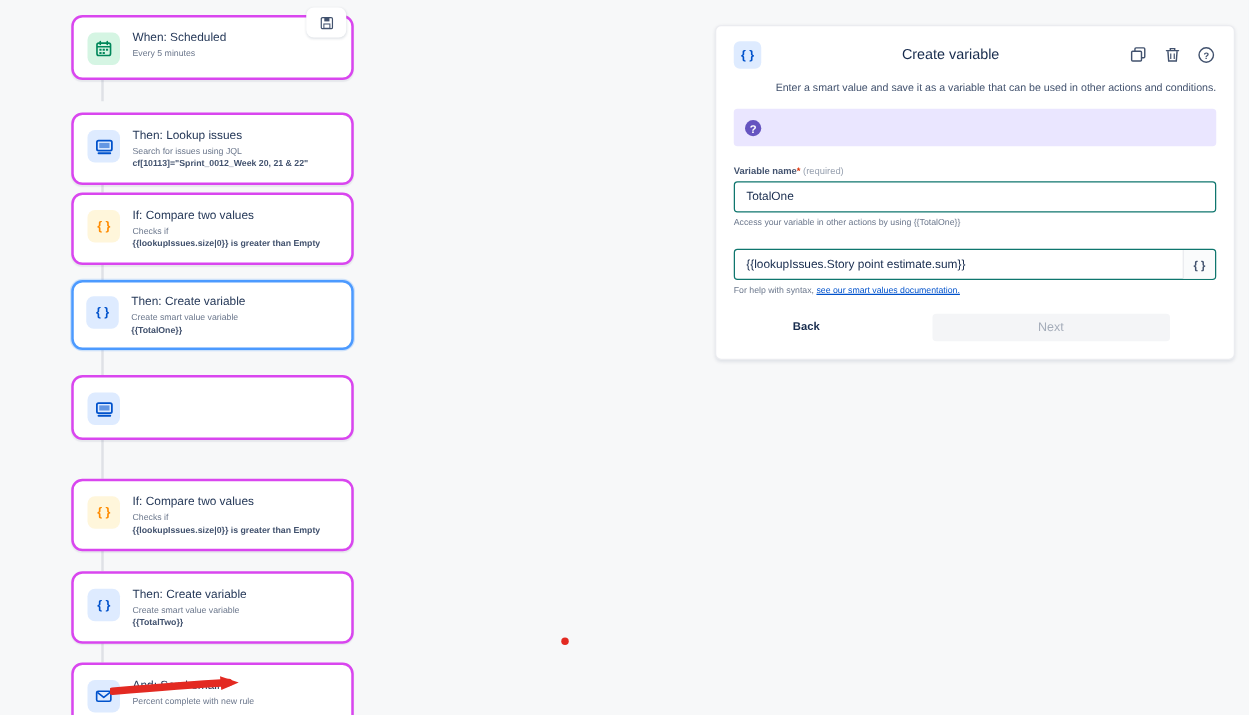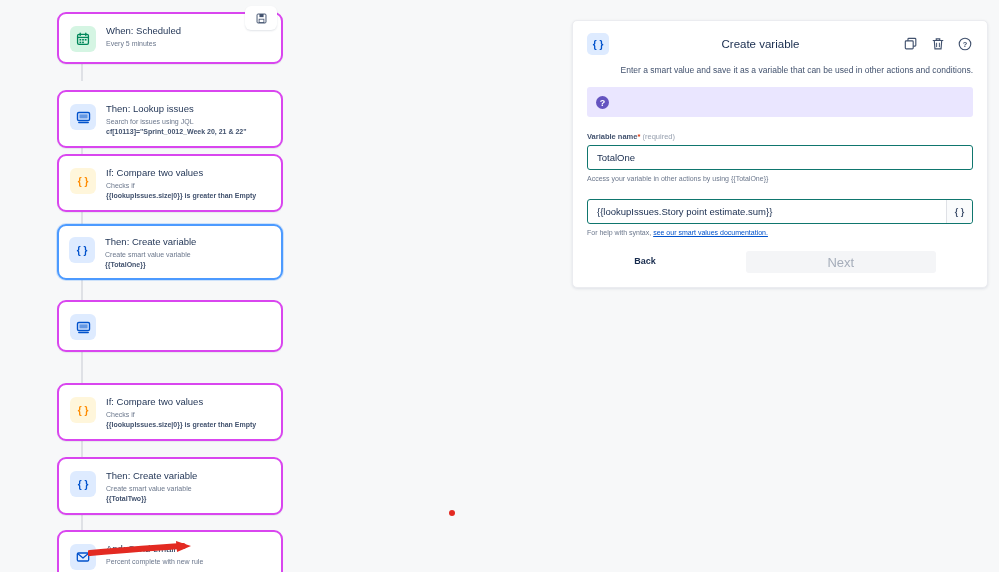--- a/index.html
+++ b/index.html
@@ -232,21 +232,21 @@
     border: none;
     cursor: pointer;
     font-family: "Liberation Sans", sans-serif;
     padding: 5px 10px;
   }
   .btn-next {
     width: 190px;
     height: 22px;
     background: #f4f5f7;
     color: #a5adba;
-    font-size: 13px;
+    font-size: 10px;
     border: none;
     border-radius: 3px;
     font-family: "Liberation Sans", sans-serif;
     cursor: default;
   }
 </style>
 </head>
 <body>
 
 <div class="screen">

